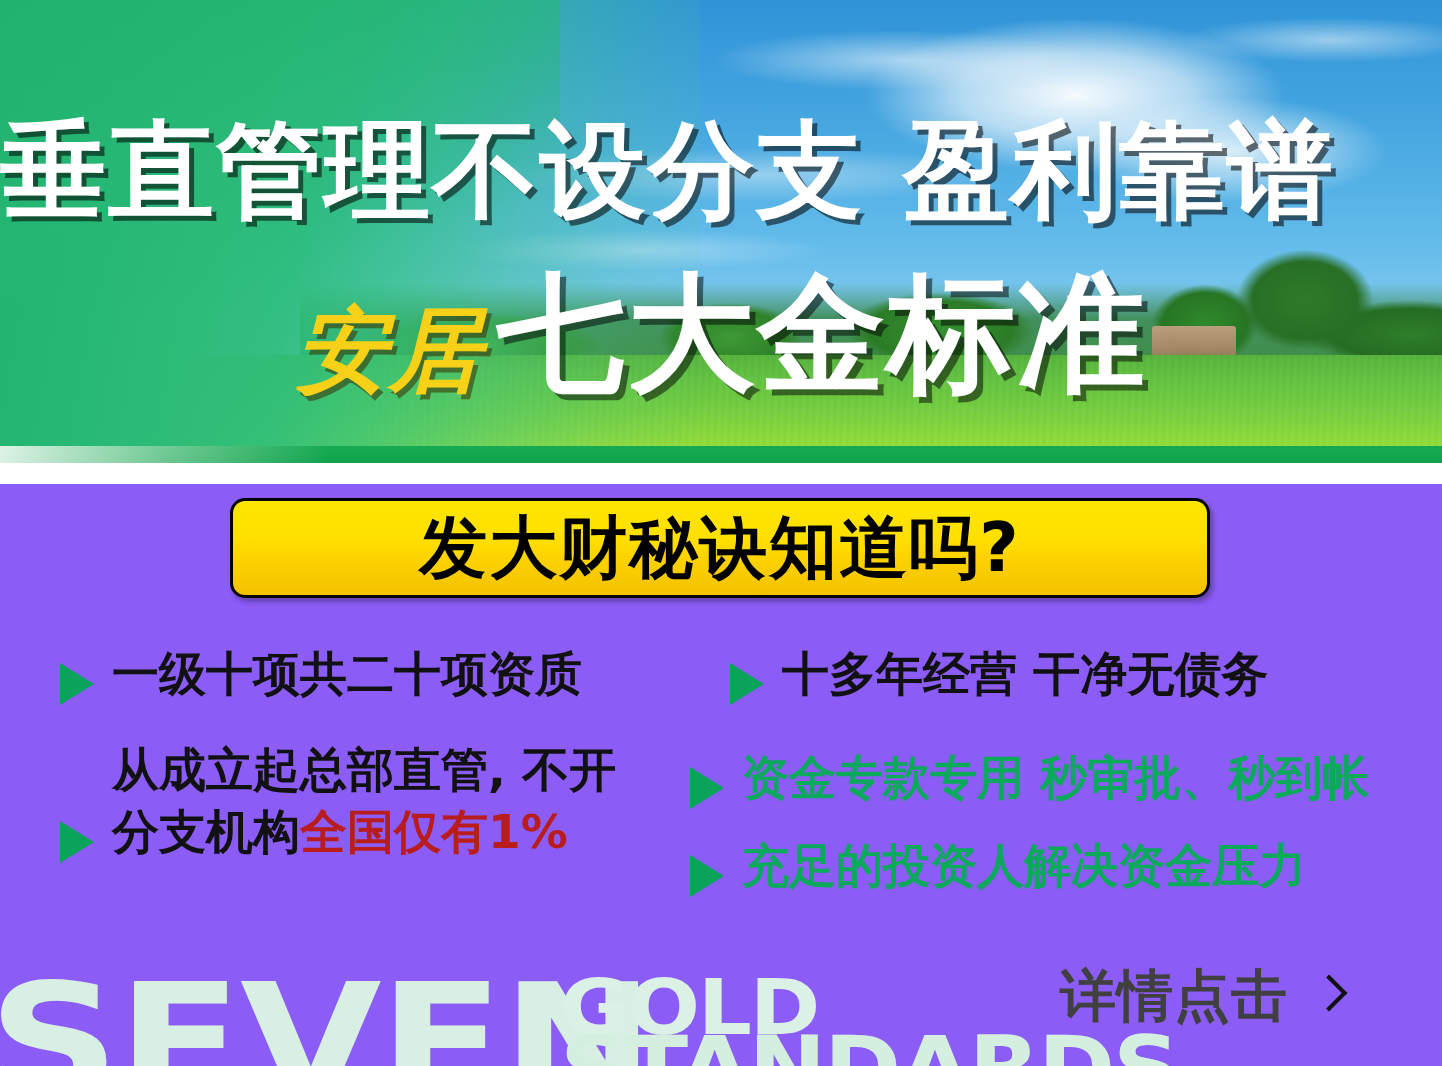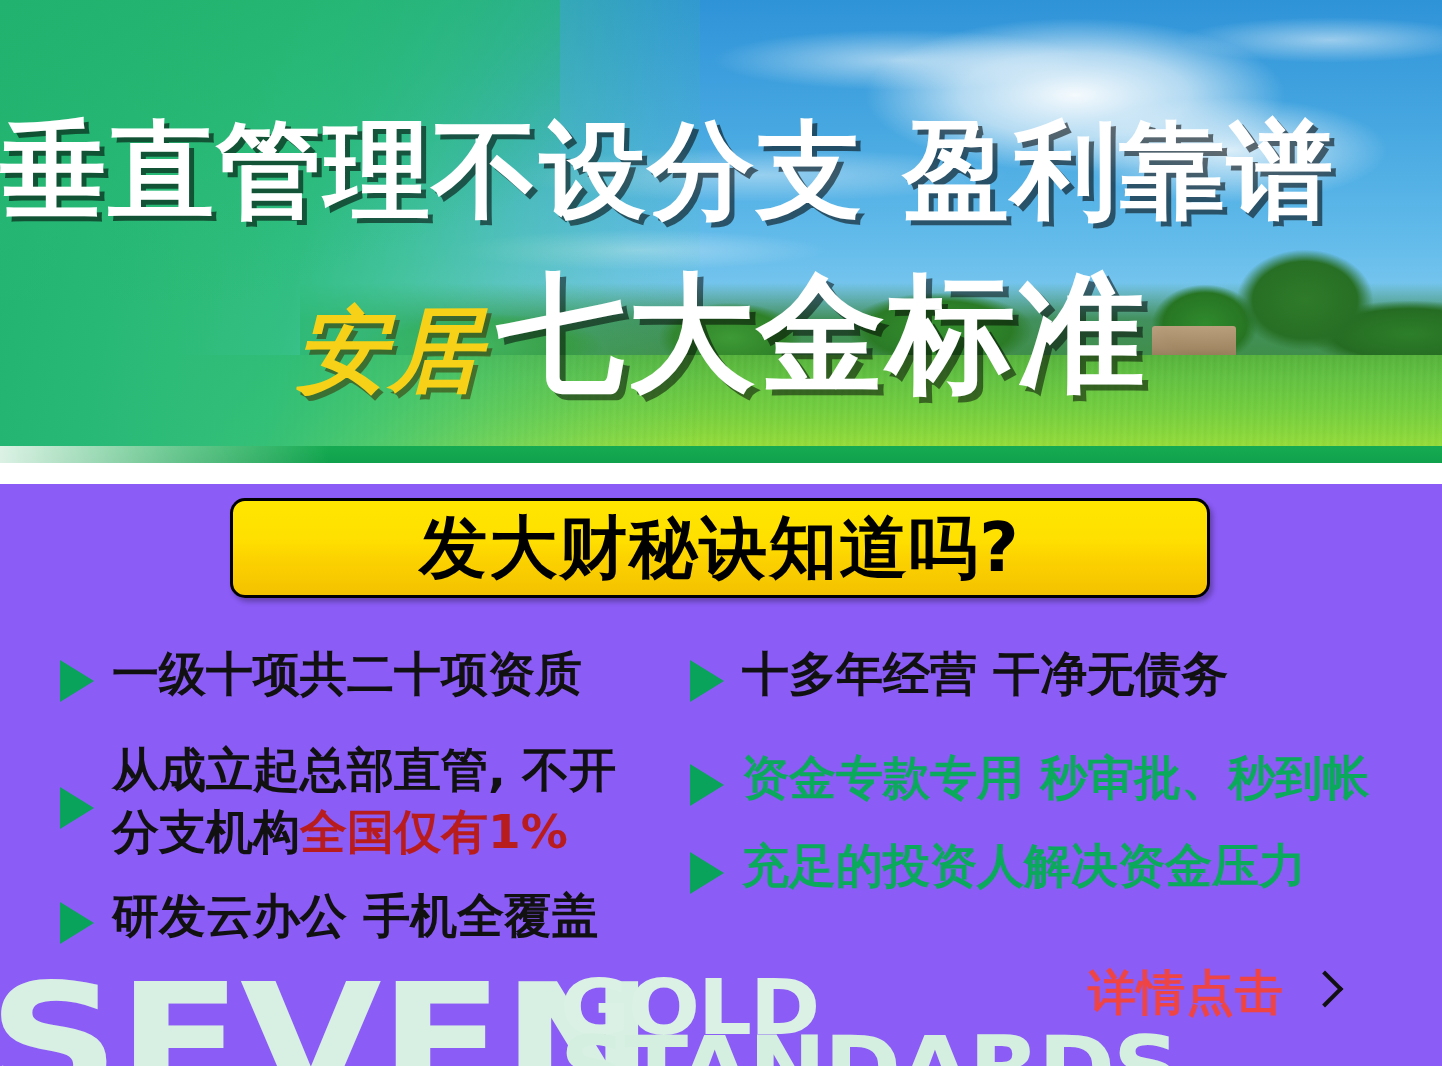--- a/index.html
+++ b/index.html
@@ -222,21 +222,21 @@
   .cols {
     position: absolute;
     left: 0; top: 643px;
     width: 1442px;
   }
   .col-left  { position: absolute; left: 60px;  top: 0; width: 620px; }
   .col-right { position: absolute; left: 690px; top: 0; width: 730px; }
 
   .bullet {
     display: flex;
-    align-items: center;
+    align-items: flex-end;
     margin-bottom: 26px;
   }
   .tri {
     flex: none;
     width: 0; height: 0;
     border-top: 21px solid transparent;
     border-bottom: 21px solid transparent;
     border-left: 34px solid #09a35b;
     margin-top: 14px;
     margin-right: 18px;
@@ -247,39 +247,38 @@
     line-height: 1.32;
     color: #111111;
     letter-spacing: 0px;
     font-family: "DejaVu Sans", "Liberation Sans", sans-serif;
   }
   .btext.green { color: #0aa95c; }
   .hl { color: #b91c1c; }
 
   .col-left .bullet.b1 { margin-bottom: 34px; }
   .col-left .bullet.b2 { margin-bottom: 22px; }
-  .col-right .bullet.r1 { margin-bottom: 42px; }
+  .col-right .bullet.r1 { margin-bottom: 42px; margin-left: 40px; }
   .col-right .bullet.r2 { margin-bottom: 32px; }
 
   
   .cta {
     position: absolute;
     left: 1060px; top: 968px;
     display: flex;
     align-items: center;
     gap: 26px;
   }
   .cta-text {
-    font-size: 48px;
-    font-weight: bold;
-    color: #ef4444;
+    font-size: 56px;
+    font-weight: bold;
+    color: #404040;
     letter-spacing: 1px;
     line-height: 1;
     font-family: "DejaVu Sans", "Liberation Sans", sans-serif;
-    margin-left: 28px;
   }
   .cta-arrow {
     width: 26px; height: 44px;
     position: relative;
   }
   .cta-arrow:before {
     content: "";
     position: absolute;
     left: 2px; top: 6px;
     width: 22px; height: 22px;
@@ -329,24 +328,20 @@
       <div class="bullet b1">
         <span class="tri"></span>
         <span class="btext">一级十项共二十项资质</span>
       </div>
 
       <div class="bullet b2">
         <span class="tri"></span>
         <span class="btext"><span>从成立起总部直管, 不开</span><br><span>分支机构</span><span class="hl">全国仅有1%</span></span>
       </div>
 
-      <div class="bullet b3">
-        <span class="tri"></span>
-        <span class="btext">研发云办公  手机全覆盖</span>
-      </div>
 
     </div>
 
     <div class="col-right">
 
       <div class="bullet r1">
         <span class="tri"></span>
         <span class="btext">十多年经营  干净无债务</span>
       </div>
 

